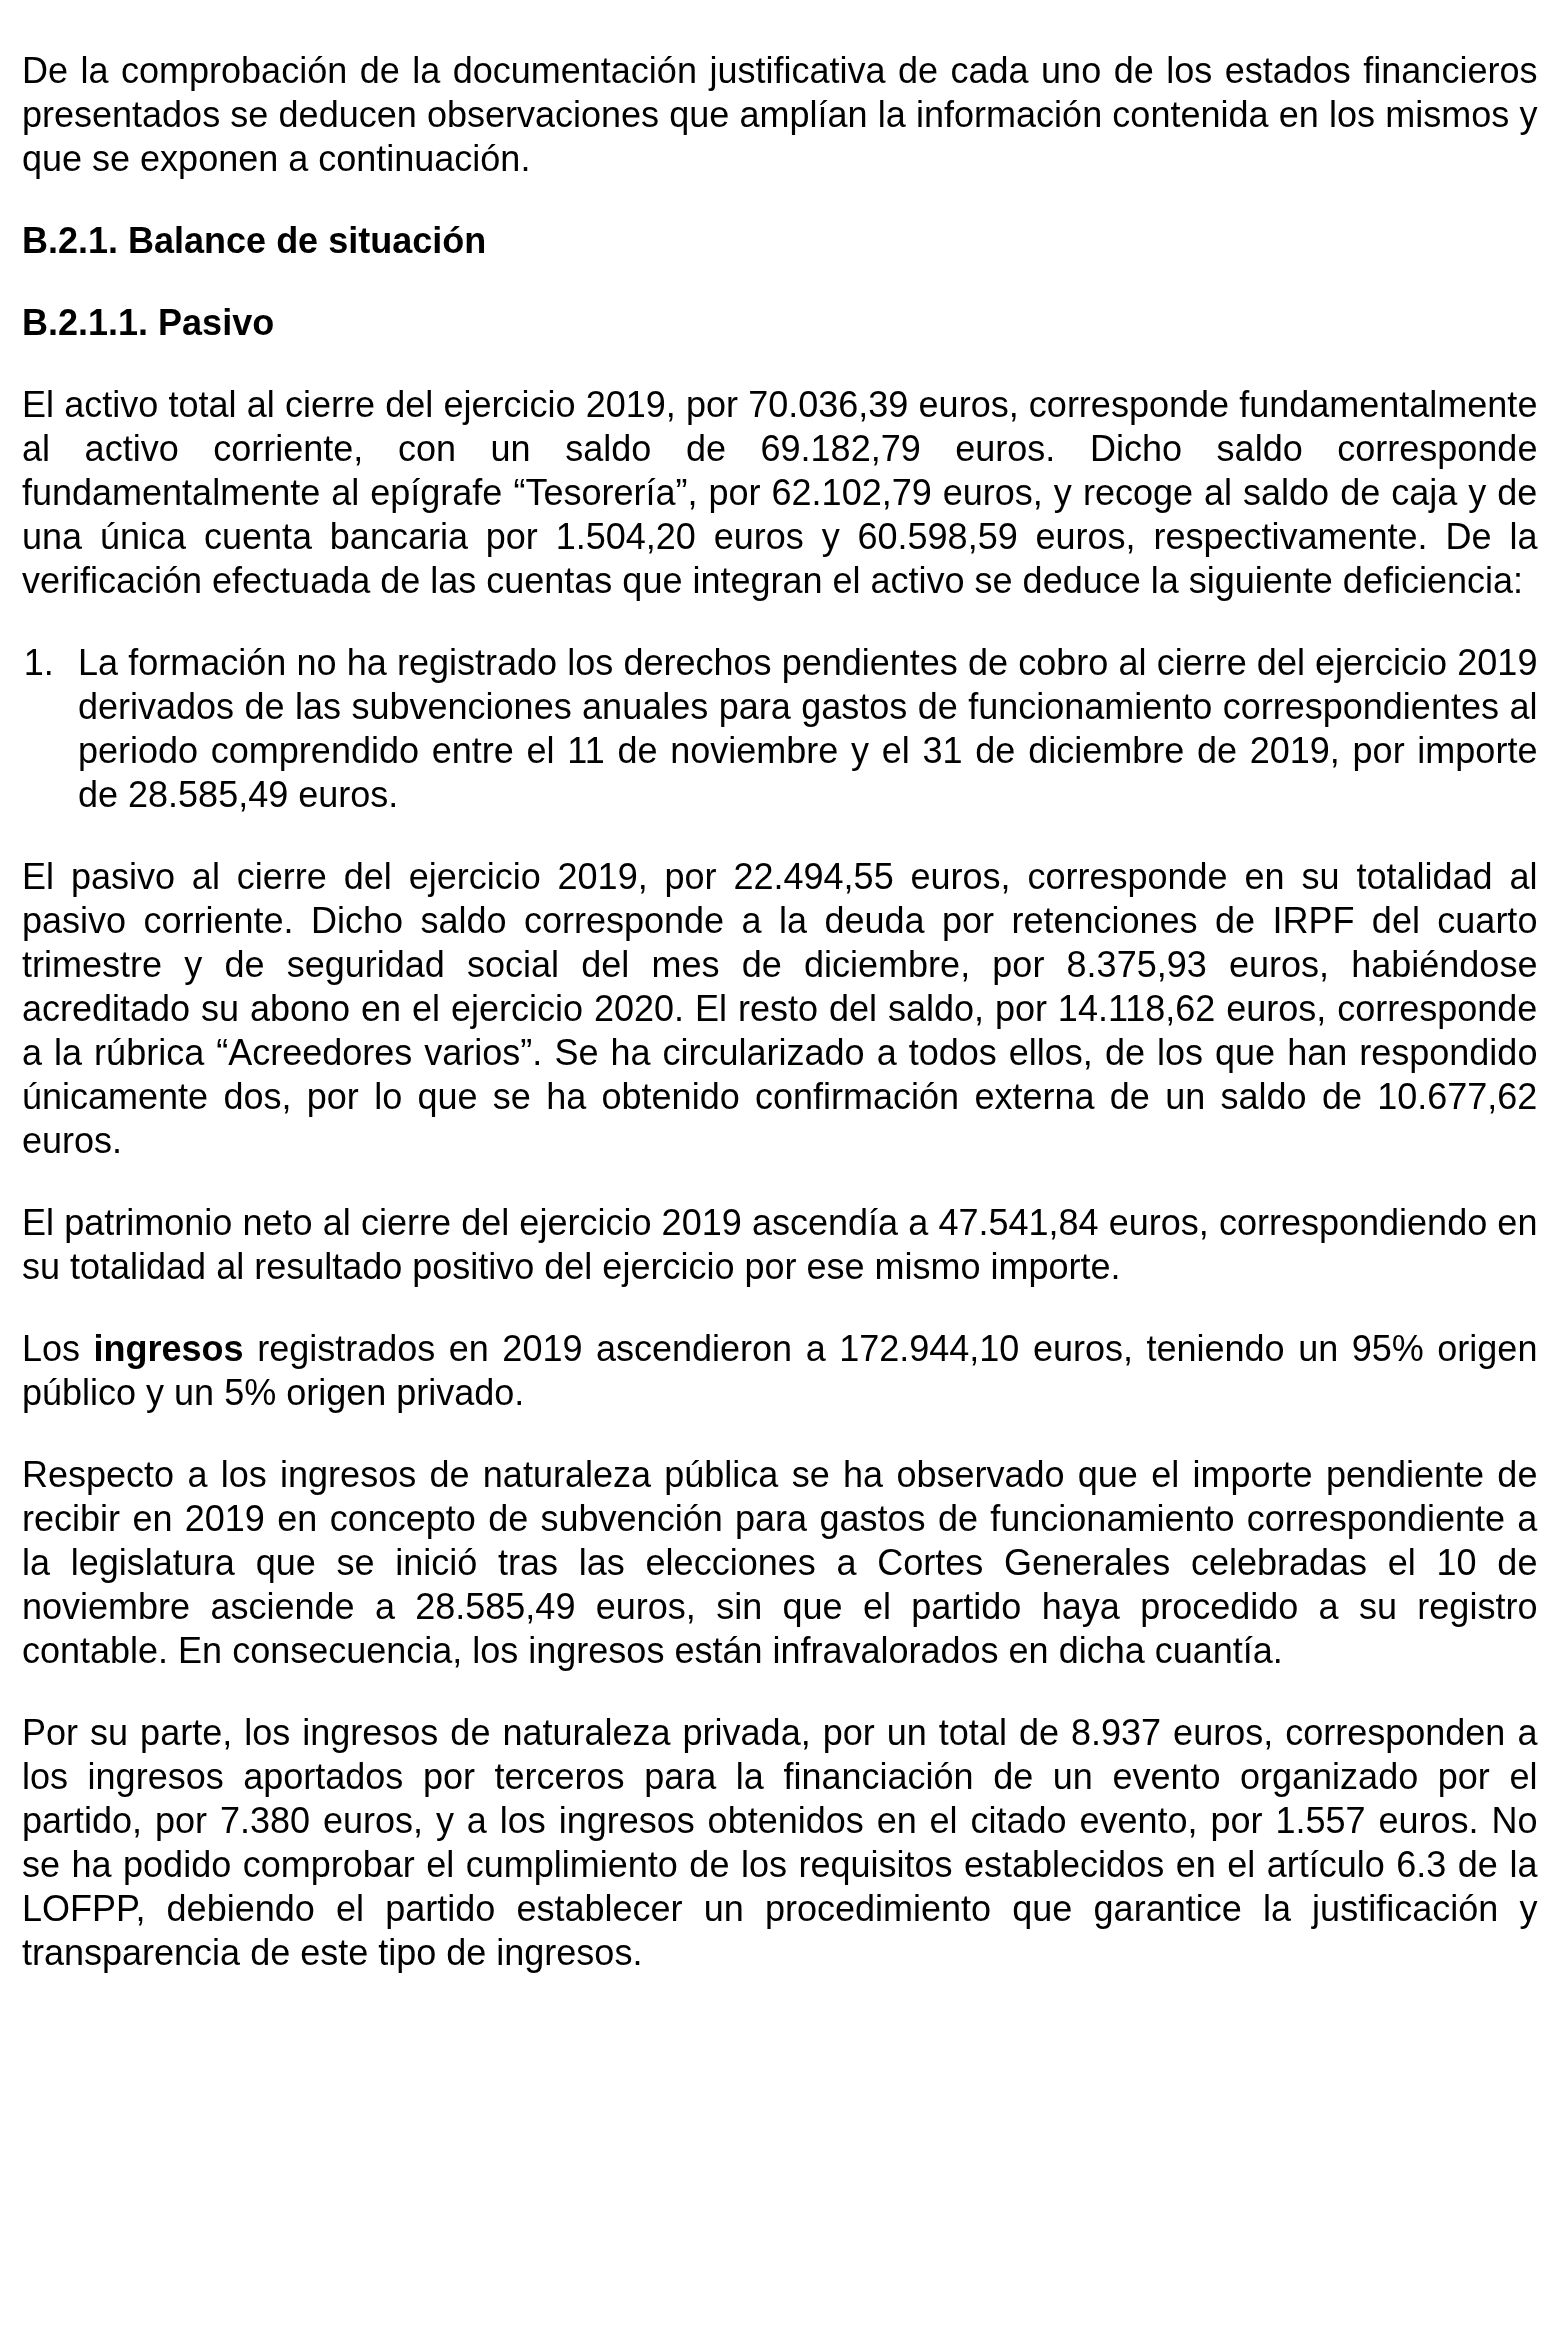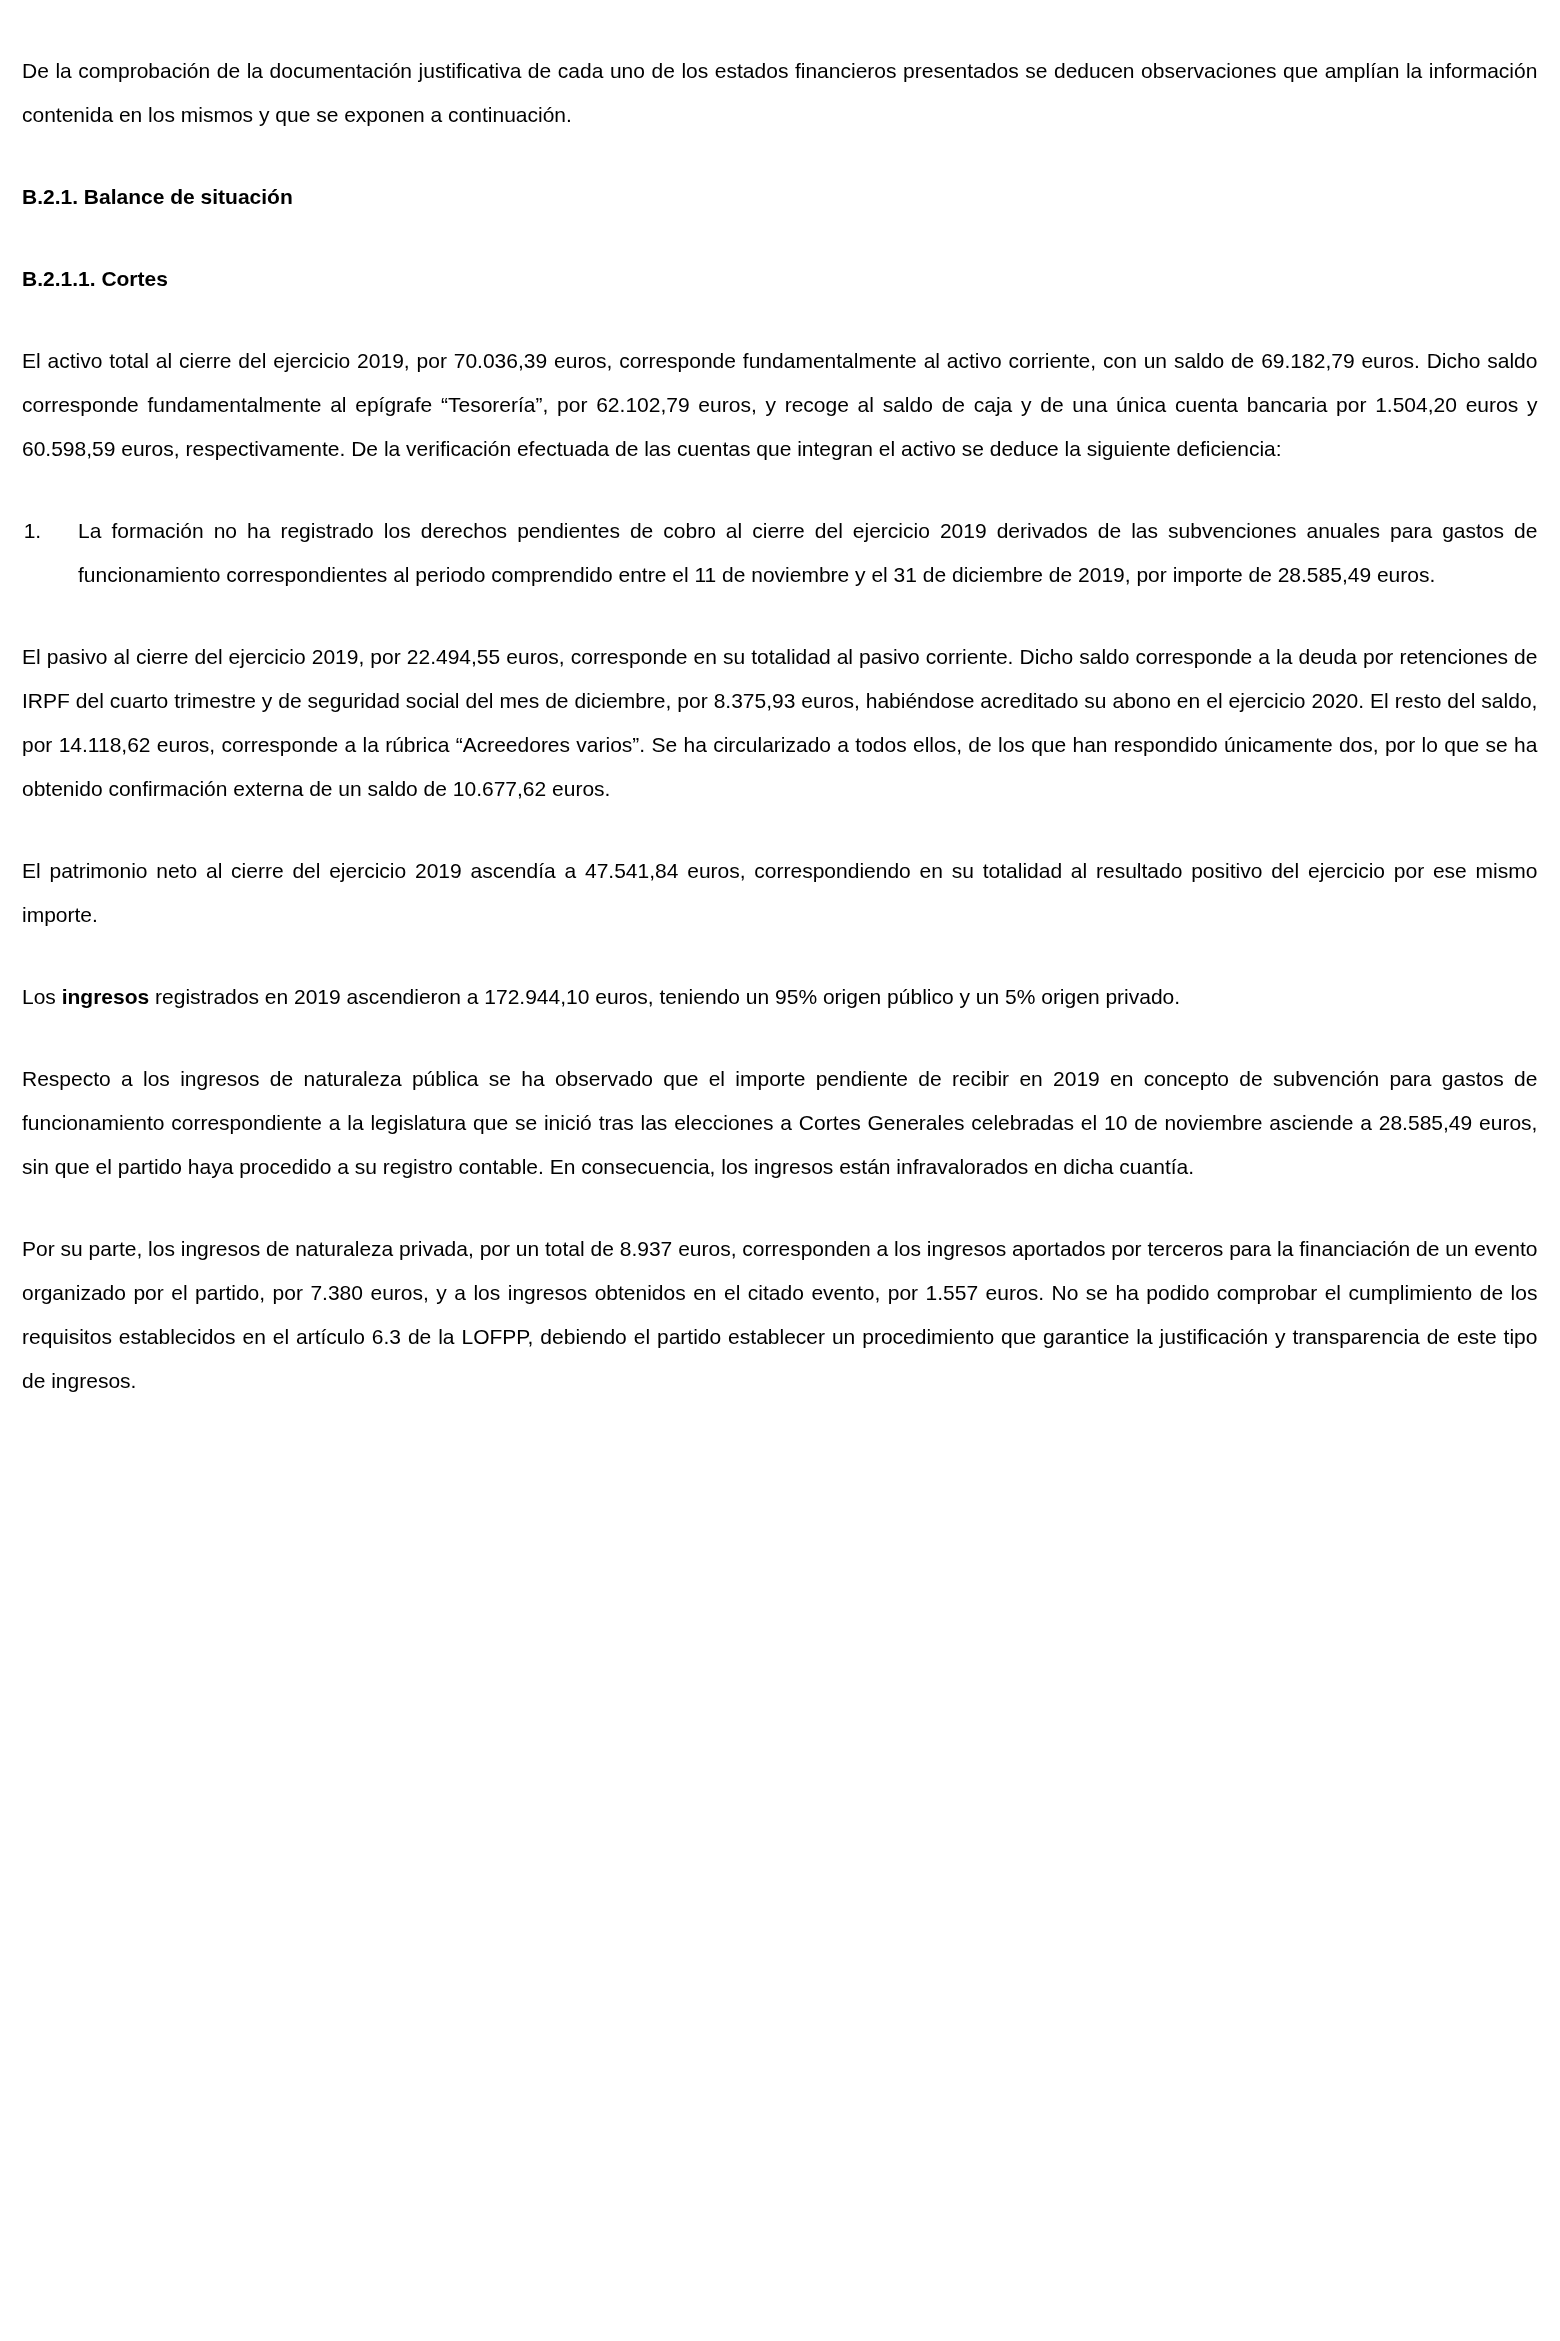--- a/index.html
+++ b/index.html
@@ -9,21 +9,21 @@
     height: 2342px;
     background: #ffffff;
     color: #000000;
     font-family: "Liberation Sans", sans-serif;
     overflow: hidden;
   }
   .page {
     width: 1561px;
     height: 2342px;
     padding: 49px 23.6px 34px 22px;
-    font-size: 21px;
+    font-size: 36px;
     line-height: 44px;
   }
   .para {
     margin: 0 0 38px 0;
     text-align: justify;
   }
   .para:last-child { margin-bottom: 6px; }
   .heading {
     margin: 16px 0 38px 0;
     font-weight: bold;
@@ -44,21 +44,21 @@
 </style>
 </head>
 <body>
 
 <div class="page">
 
   <p class="para">De la comprobación de la documentación justificativa de cada uno de los estados financieros presentados se deducen observaciones que amplían la información contenida en los mismos y que se exponen a continuación.</p>
 
   <div class="heading">B.2.1. Balance de situación</div>
 
-  <div class="heading">B.2.1.1. Cortes</div>
+  <div class="heading">B.2.1.1. Pasivo</div>
 
   <p class="para">El activo total al cierre del ejercicio 2019, por 70.036,39 euros, corresponde fundamentalmente al activo corriente, con un saldo de 69.182,79 euros. Dicho saldo corresponde fundamentalmente al epígrafe “Tesorería”, por 62.102,79 euros, y recoge al saldo de caja y de una única cuenta bancaria por 1.504,20 euros y 60.598,59 euros, respectivamente. De la verificación efectuada de las cuentas que integran el activo se deduce la siguiente deficiencia:</p>
 
   <div class="list-item">
     <span class="list-marker">1.</span>
     <span>La formación no ha registrado los derechos pendientes de cobro al cierre del ejercicio 2019 derivados de las subvenciones anuales para gastos de funcionamiento correspondientes al periodo comprendido entre el 11 de noviembre y el 31 de diciembre de 2019, por importe de 28.585,49 euros.</span>
   </div>
 
 
   <p class="para">El pasivo al cierre del ejercicio 2019, por 22.494,55 euros, corresponde en su totalidad al pasivo corriente. Dicho saldo corresponde a la deuda por retenciones de IRPF del cuarto trimestre y de seguridad social del mes de diciembre, por 8.375,93 euros, habiéndose acreditado su abono en el ejercicio 2020. El resto del saldo, por 14.118,62 euros, corresponde a la rúbrica “Acreedores varios”. Se ha circularizado a todos ellos, de los que han respondido únicamente dos, por lo que se ha obtenido confirmación externa de un saldo de 10.677,62 euros.</p>

